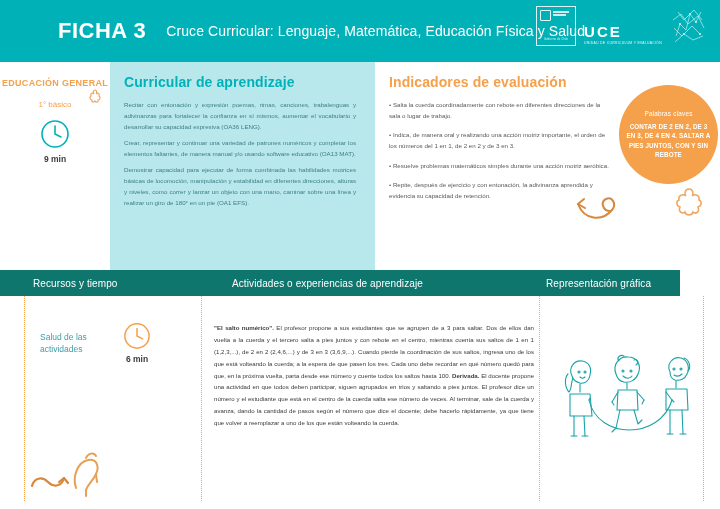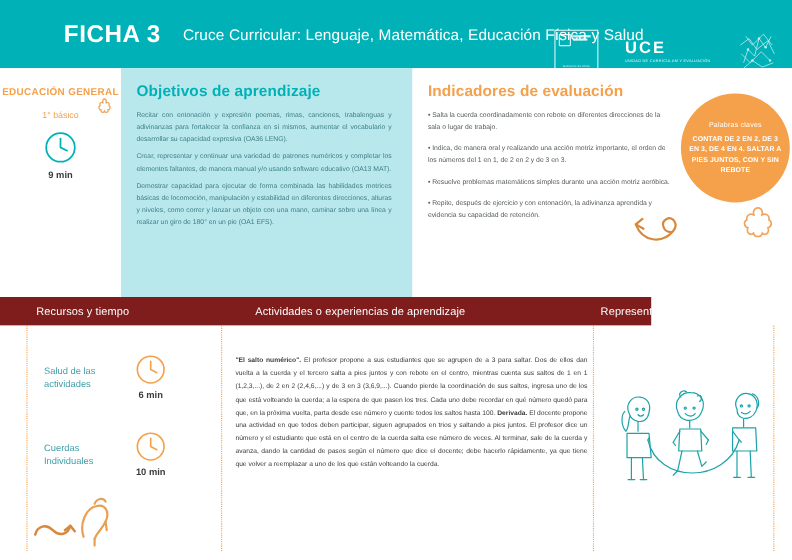--- a/index.html
+++ b/index.html
@@ -19,22 +19,22 @@
   }
   .ficha-title {
     color:#ffffff; font-size:22px; font-weight:bold; letter-spacing:0.5px;
     margin-left:26px; white-space:nowrap;
   }
   .header-sub {
     color:#ffffff; font-size:14px; margin-left:20px; white-space:nowrap;
     letter-spacing:0.1px;
   }
   .header-logos {
-    position:absolute; right:14px; top:24px; height:46px;
-    display:flex; align-items:center; gap:24px;
+    position:absolute; right:14px; top:0; height:46px;
+    display:flex; align-items:flex-end; gap:8px;
   }
   .gob-logo {
     width:40px; height:40px; border:1px solid rgba(255,255,255,.85);
     display:flex; flex-direction:column; justify-content:space-between;
     padding:3px; position:relative;
   }
   .gob-logo .gl-row { display:flex; gap:2px; align-items:flex-start; }
   .gob-crest {
     width:11px; height:11px; border:0.8px solid rgba(255,255,255,.9);
     border-radius:1px; flex:none;
@@ -47,21 +47,21 @@
               text-align:center; line-height:1.1; }
   .uce-block { display:flex; flex-direction:column; align-items:flex-start; }
   .uce-main { color:#ffffff; font-size:15px; font-weight:bold; letter-spacing:2px; line-height:1; }
   .uce-sub { color:rgba(255,255,255,.9); font-size:3.4px; line-height:1.35; letter-spacing:.3px; margin-top:2px; }
   .uce-doodle { width:36px; height:40px; opacity:.9; }
 
   
   .upper { position:absolute; left:0; top:62px; width:720px; height:208px; }
   .col-left {
     position:absolute; left:0; top:0; width:110px; height:208px;
-    background:#ffffff; padding-top:16px; text-align:center;
+    background:#ffffff; padding-top:16px; text-align:center;border-radius:17px;
   }
   .edu-general {
     color:#f5a04a; font-size:9px; font-weight:bold; line-height:1.3;
     letter-spacing:.3px;
   }
   .nivel { color:#f5a04a; font-size:8px; margin-top:10px; }
   .clock-wrap { margin-top:10px; display:flex; justify-content:center; }
   .time-label { color:#3b3b3b; font-size:8.5px; font-weight:bold; margin-top:5px; }
 
   .col-oa {
@@ -98,22 +98,22 @@
   }
   .kw-title { font-size:6.4px; margin-bottom:5px; letter-spacing:.2px; }
   .kw-body { font-size:6.3px; font-weight:bold; line-height:1.45; letter-spacing:.1px; }
 
   .arrow-deco { position:absolute; left:572px; top:186px; }
   .flower-deco { position:absolute; left:672px; top:186px; }
   .dot-deco-left { position:absolute; left:88px; top:88px; }
 
   
   .band {
-    position:absolute; left:0; top:270px; width:592px; height:26px;
-    background:#7f1d1d; color:#ffffff;
+    position:absolute; left:0; top:270px; width:680px; height:26px;
+    background:#0f766e; color:#ffffff;
   }
   .band-item {
     position:absolute; top:0; height:26px; display:flex; align-items:center;
     font-size:10px; letter-spacing:.1px; white-space:nowrap;
   }
   .band-recursos { left:33px; }
   .band-actividades { left:232px; }
   .band-repr { left:546px; }
 
   
@@ -194,21 +194,21 @@
       <div class="clock-wrap">
         <svg width="30" height="30" viewBox="0 0 30 30">
           <circle cx="15" cy="15" r="13" fill="none" stroke="#00b2b8" stroke-width="1.6"></circle>
           <path d="M15 7 L15 15 L21 18" fill="none" stroke="#00b2b8" stroke-width="1.6" stroke-linecap="round"></path>
         </svg>
       </div>
       <div class="time-label">9 min</div>
     </div>
 
     <div class="col-oa">
-      <div class="sec-title-teal">Objetivos de aprendizaje</div>
+      <div class="sec-title-teal">Curricular de aprendizaje</div>
       <div class="oa-p">Recitar con entonación y expresión poemas, rimas, canciones, trabalenguas y adivinanzas para fortalecer la confianza en sí mismos, aumentar el vocabulario y desarrollar su capacidad expresiva (OA36 LENG).</div>
       <div class="oa-p">Crear, representar y continuar una variedad de patrones numéricos y completar los elementos faltantes, de manera manual y/o usando software educativo (OA13 MAT).</div>
       <div class="oa-p">Demostrar capacidad para ejecutar de forma combinada las habilidades motrices básicas de locomoción, manipulación y estabilidad en diferentes direcciones, alturas y niveles, como correr y lanzar un objeto con una mano, caminar sobre una línea y realizar un giro de 180° en un pie (OA1 EFS).</div>
     </div>
 
     <div class="col-ind">
       <div class="sec-title-orange">Indicadores de evaluación</div>
       <div class="ind-p">• Salta la cuerda coordinadamente con rebote en diferentes direcciones de la sala o lugar de trabajo.</div>
       <div class="ind-p">• Indica, de manera oral y realizando una acción motriz importante, el orden de los números del 1 en 1, de 2 en 2 y de 3 en 3.</div>
       <div class="ind-p">• Resuelve problemas matemáticos simples durante una acción motriz aeróbica.</div>
@@ -255,30 +255,20 @@
     <div class="res-label">Salud de las actividades</div>
     <div class="res-right">
       <svg width="28" height="28" viewBox="0 0 30 30">
         <circle cx="15" cy="15" r="13" fill="none" stroke="#f5a04a" stroke-width="1.6"></circle>
         <path d="M15 7 L15 15 L21 18" fill="none" stroke="#f5a04a" stroke-width="1.6" stroke-linecap="round"></path>
       </svg>
       <div class="res-min">6 min</div>
     </div>
   </div>
 
-  <div class="res-row" style="left:40px; top:392px;">
-    <div class="res-label">Cuerdas Individuales</div>
-    <div class="res-right">
-      <svg width="28" height="28" viewBox="0 0 30 30">
-        <circle cx="15" cy="15" r="13" fill="none" stroke="#f5a04a" stroke-width="1.6"></circle>
-        <path d="M15 7 L15 15 L21 18" fill="none" stroke="#f5a04a" stroke-width="1.6" stroke-linecap="round"></path>
-      </svg>
-      <div class="res-min">10 min</div>
-    </div>
-  </div>
 
   <svg class="rope-deco" width="88" height="66" viewBox="0 0 88 66">
     <path d="M50 52 C46 40, 52 26, 62 24 C70 22, 74 30, 70 38 C67 45, 62 48, 60 54" fill="none" stroke="#e8a055" stroke-width="2" stroke-linecap="round"></path>
     <path d="M60 22 C62 17, 68 16, 70 20" fill="none" stroke="#e8a055" stroke-width="2" stroke-linecap="round"></path>
     <path d="M60 54 L60 60 M70 38 L71 46" fill="none" stroke="#e8a055" stroke-width="2" stroke-linecap="round"></path>
     <path d="M6 50 C8 42, 16 40, 22 46 C28 52, 36 50, 38 42" fill="none" stroke="#d8883c" stroke-width="2.2" stroke-linecap="round"></path>
     <path d="M38 42 L33 46 M38 42 L42 47" fill="none" stroke="#d8883c" stroke-width="2.2" stroke-linecap="round"></path>
   </svg>
 
   <div class="act-text">

